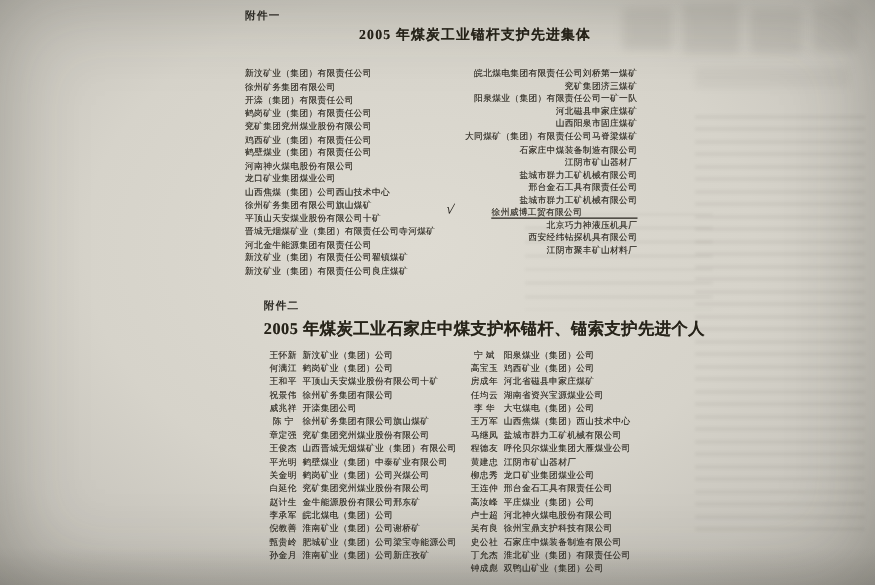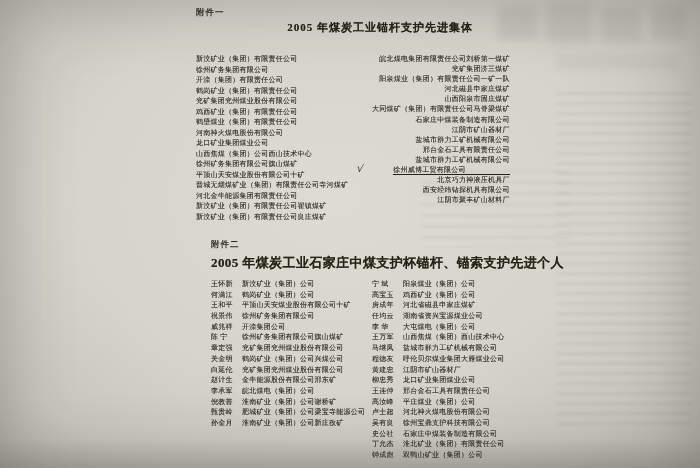--- a/index.html
+++ b/index.html
@@ -27,21 +27,21 @@
   .att1-title{left:200px;top:20px;width:360px;font-size:11px;letter-spacing:1px;}
   .att2-title{left:205px;top:254px;width:365px;font-size:13px;letter-spacing:.4px;}
   .col{position:absolute;font-size:7px;letter-spacing:.25px;text-shadow:0 0 .4px rgba(60,55,45,.65);}
   .s1-left{left:196px;top:54px;}
   .s1-left .row{line-height:10.5px;height:10.5px;}
   .s1-right{left:372px;top:54px;text-align:right;}
   .s1-right .row{line-height:10.1px;height:10.1px;position:relative;}
   .s2-left{left:211px;top:279px;}
   .s2-right{left:372px;top:279px;}
   .s2-left .row,.s2-right .row{line-height:10.7px;height:10.7px;white-space:nowrap;}
-  .pname{display:inline-block;width:31px;}
+  .pname{display:inline-block;width:31px;text-align:center;}
   .check{display:none;position:absolute;left:-15px;top:-2px;font-size:11px;font-weight:bold;color:#14110c;
     transform:rotate(12deg);text-shadow:none;}
   .row.marked .check{display:inline-block;}
   .row.marked .item-text{border-bottom:1px solid #26231d;padding-right:44px;}
   .vignette{position:absolute;inset:0;box-shadow:inset 0 0 70px rgba(40,38,34,.28);pointer-events:none;}
   .bottom-shade{position:absolute;left:0;top:438px;width:700px;height:30px;
     background:linear-gradient(180deg,transparent,rgba(70,68,62,.16));pointer-events:none;}
 </style>
 </head>
 <body>
@@ -230,21 +230,27 @@
       </div>
 
       <div class="row person">
         <span class="pname">陈 宁</span><span class="porg">徐州矿务集团有限公司旗山煤矿</span>
       </div>
 
       <div class="row person">
         <span class="pname">章定强</span><span class="porg">兖矿集团兖州煤业股份有限公司</span>
       </div>
 
-
+      <div class="row person">
+        <span class="pname">王俊杰</span><span class="porg">山西晋城无烟煤矿业（集团）有限公司</span>
+      </div>
+
+      <div class="row person">
+        <span class="pname">平光明</span><span class="porg">鹤壁煤业（集团）中泰矿业有限公司</span>
+      </div>
 
       <div class="row person">
         <span class="pname">关金明</span><span class="porg">鹤岗矿业（集团）公司兴煤公司</span>
       </div>
 
 
       <div class="row person">
         <span class="pname">白延伦</span><span class="porg">兖矿集团兖州煤业股份有限公司</span>
       </div>
 

